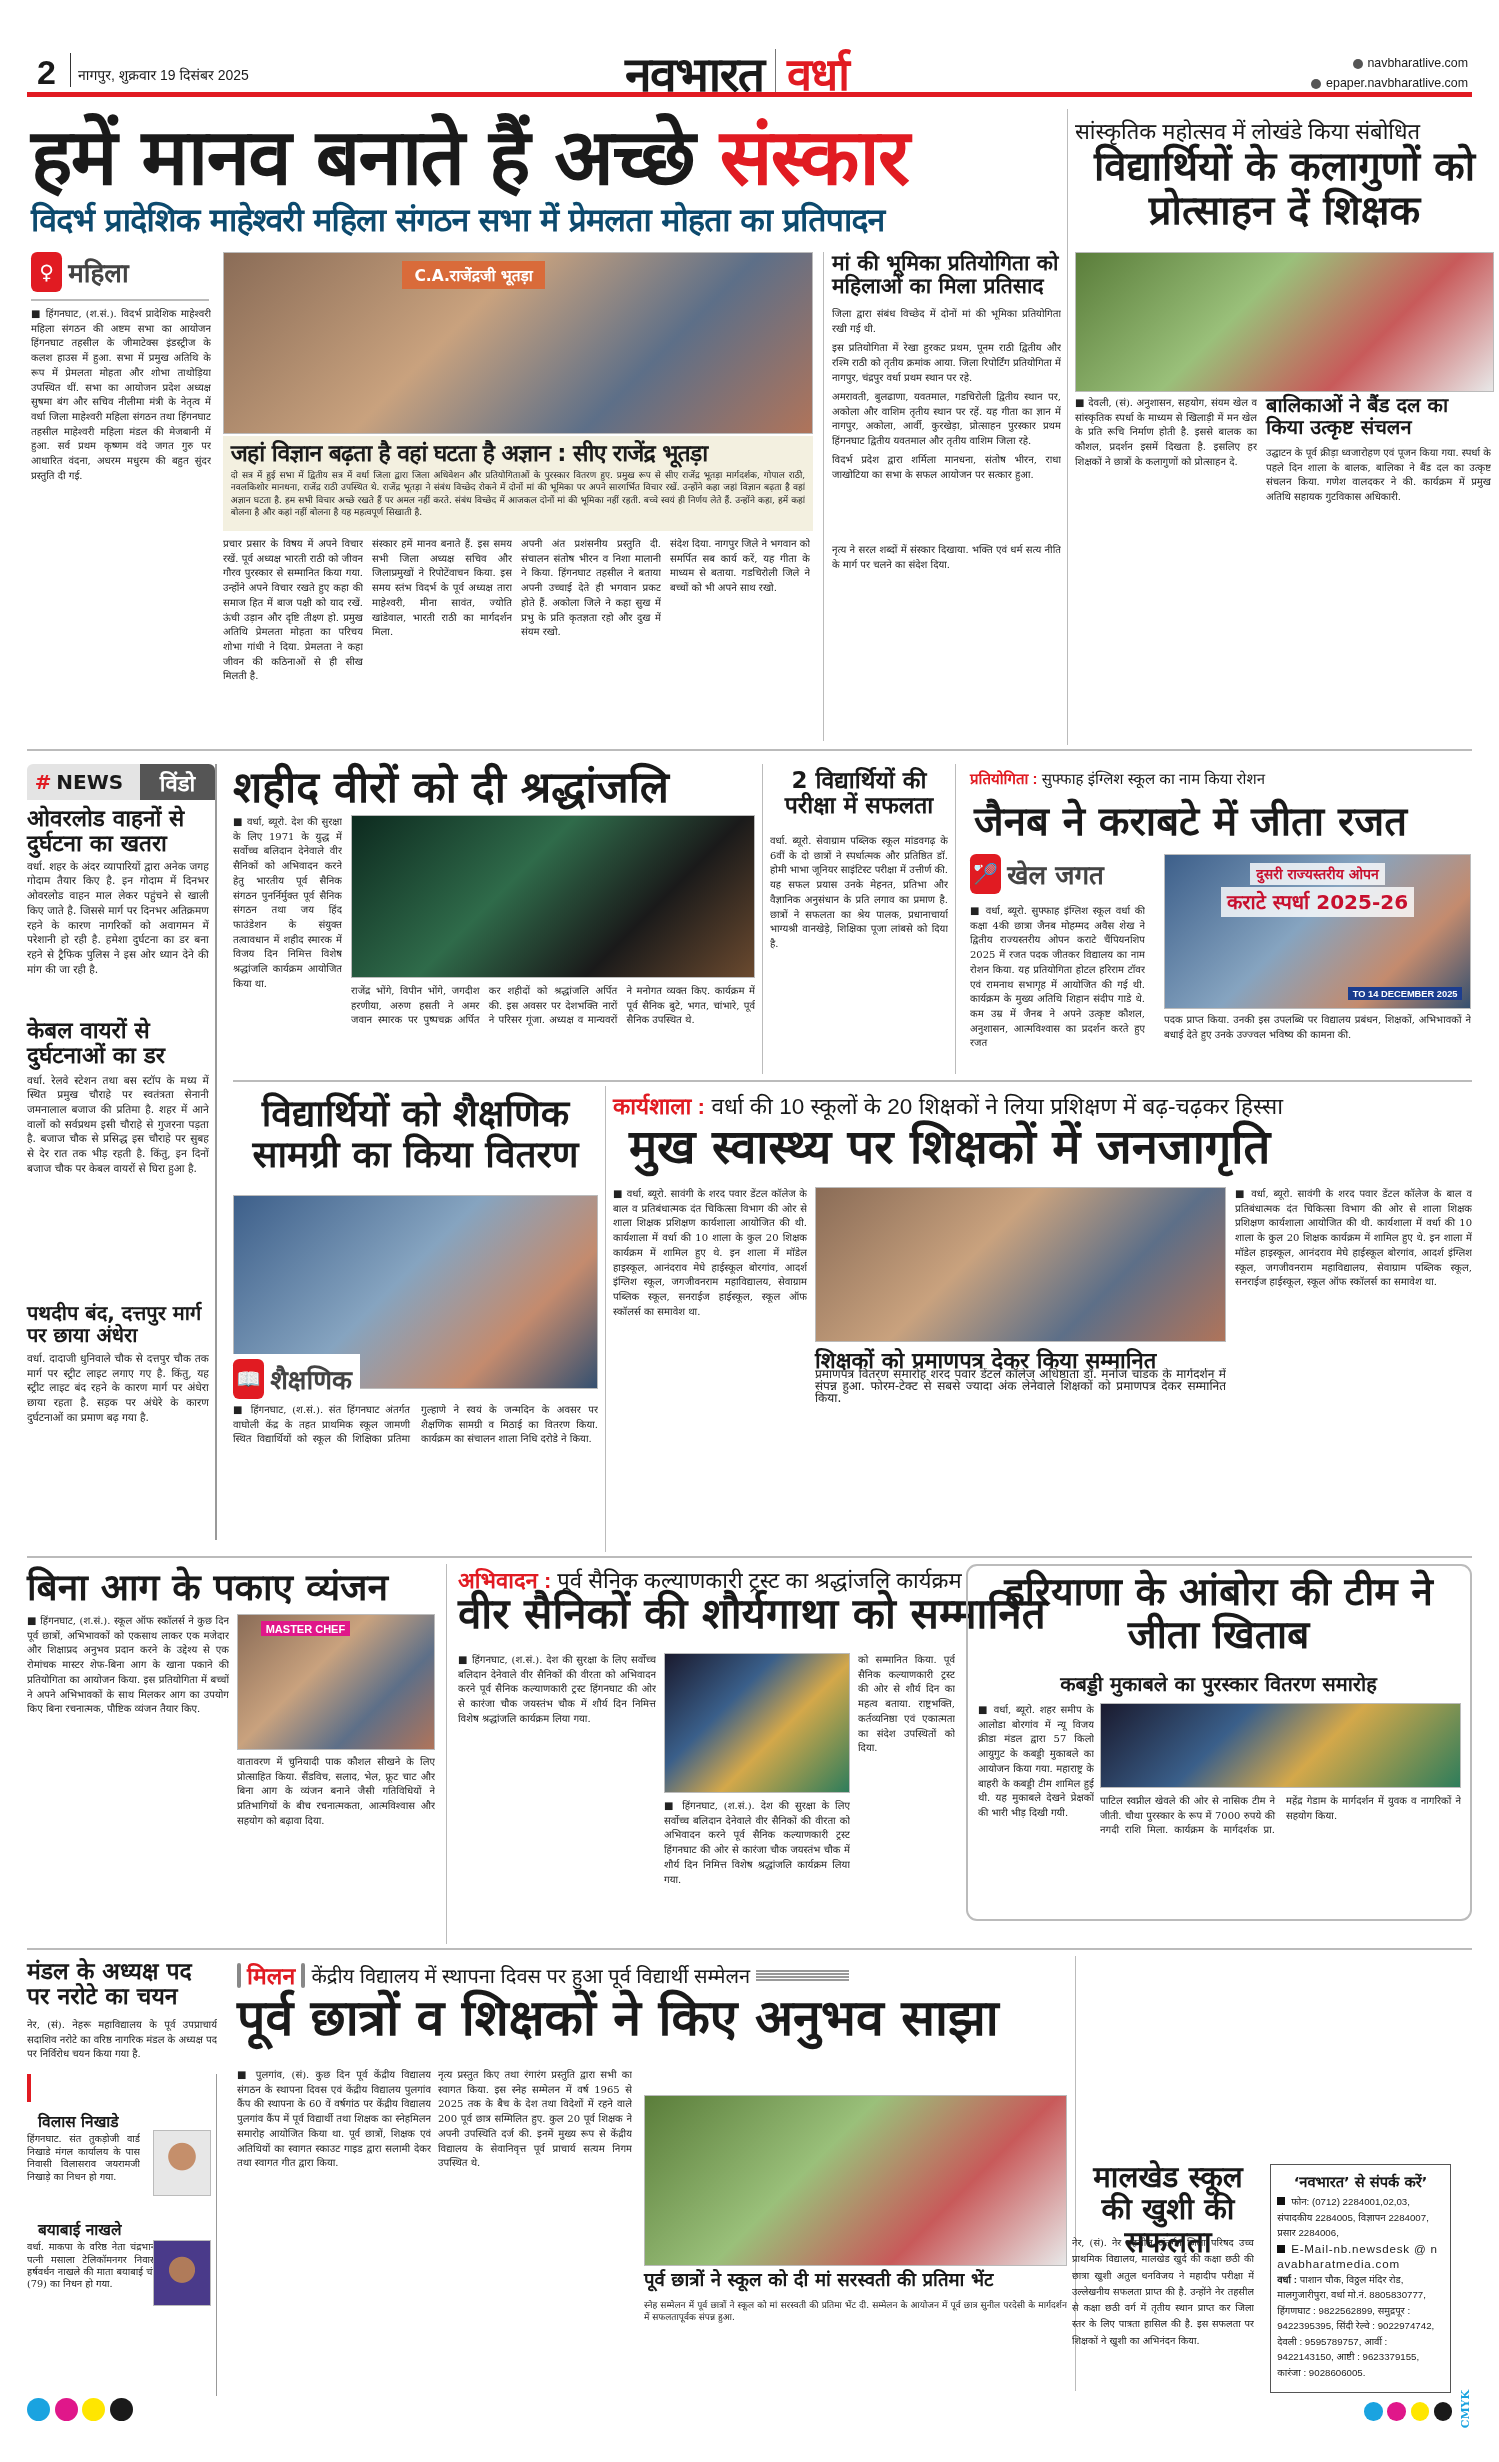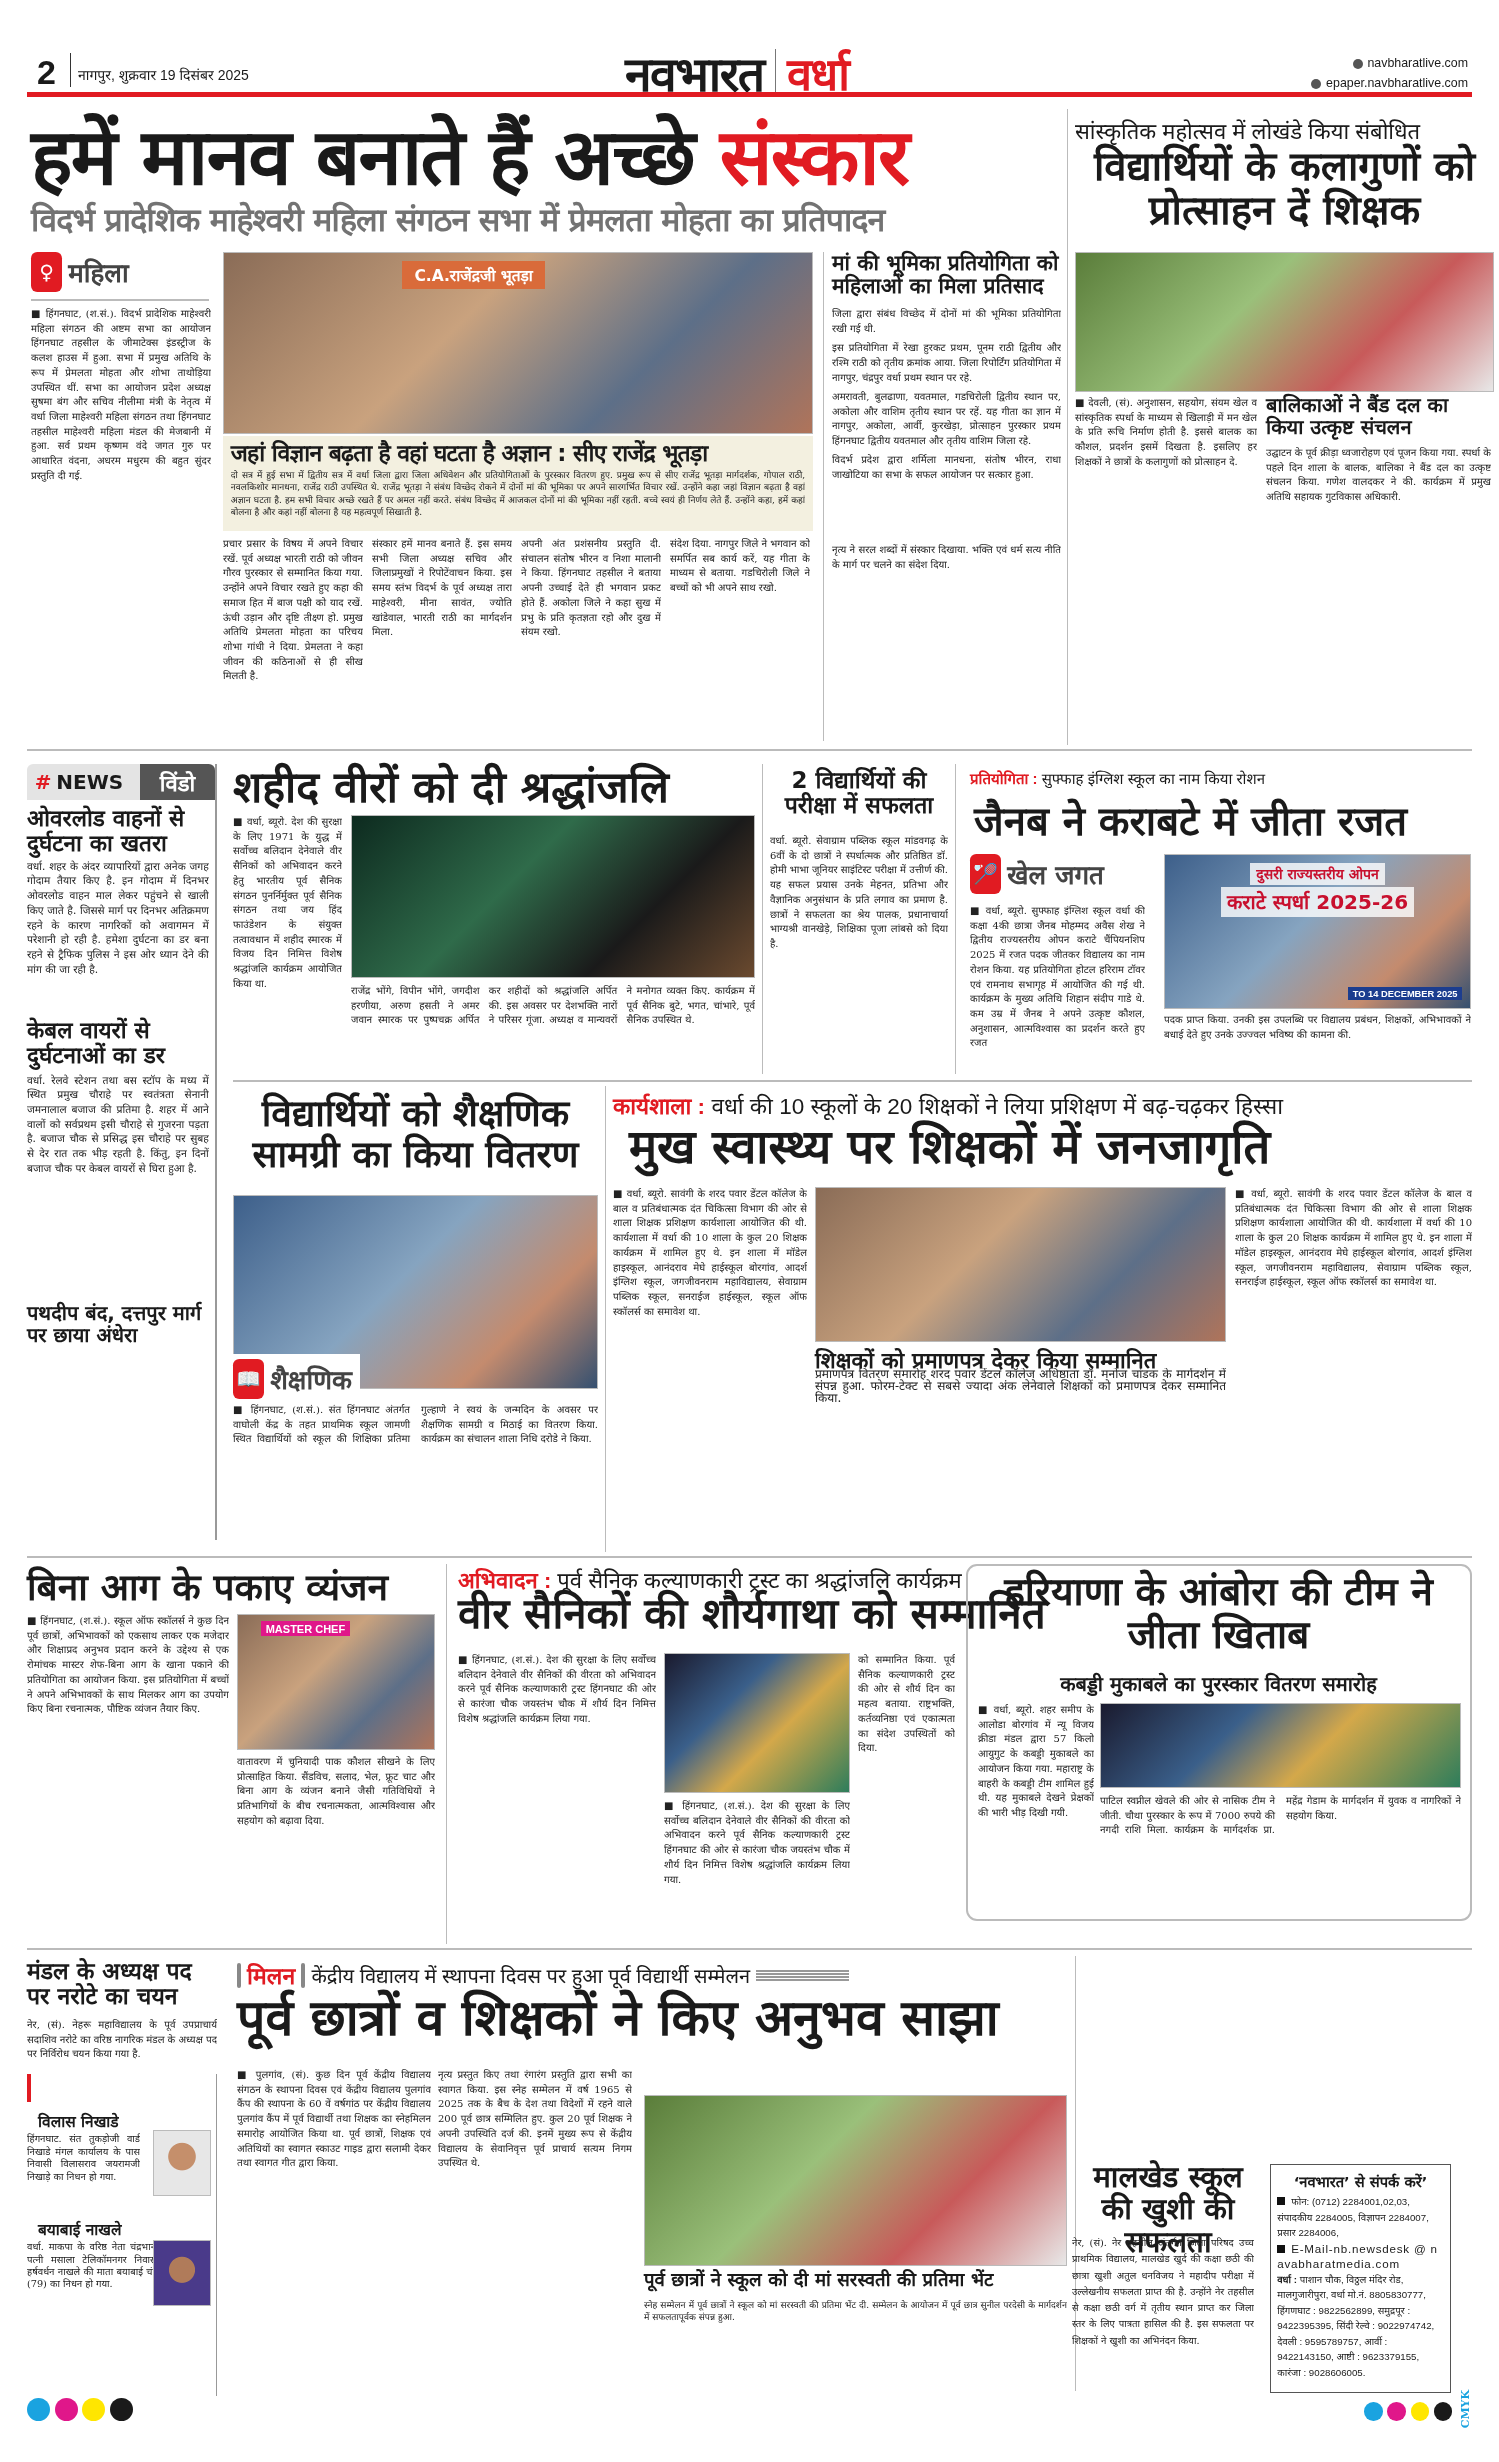--- a/index.html
+++ b/index.html
@@ -47,21 +47,21 @@
 <div class="abs urls">
   <div><span class="ic"></span><span>navbharatlive.com</span></div>
   <div><span class="ic"></span><span>epaper.navbharatlive.com</span></div>
 </div>
 <div class="abs hdr-bar"></div>
 
 <h1 class="abs" style="left:31px;top:115px;font-size:78px;letter-spacing:-1.6px;font-family:'DejaVu Sans',sans-serif">
   <span>हमें मानव बनाते हैं अच्छे</span>
   <span class="red">संस्कार</span>
 </h1>
-<h2 class="abs" style="left:31px;top:203px;font-size:32px;font-weight:700;color:#737373;white-space:nowrap;letter-spacing:-0.8px">विदर्भ प्रादेशिक माहेश्वरी महिला संगठन सभा में प्रेमलता मोहता का प्रतिपादन</h2>
+<h2 class="abs" style="left:31px;top:203px;font-size:32px;font-weight:700;color:#0c4a6e;white-space:nowrap;letter-spacing:-0.8px">विदर्भ प्रादेशिक माहेश्वरी महिला संगठन सभा में प्रेमलता मोहता का प्रतिपादन</h2>
 <div class="abs tag-box" style="left:31px;top:252px">
   <span class="tag-ic">♀</span>
   <span class="tag-lbl">महिला</span>
 </div>
 <div class="abs rule" style="left:31px;top:299px;width:178px;height:1.6px"></div>
 <div class="abs col-text" style="left:31px;top:307px;width:180px;height:435px;overflow:hidden">■ हिंगनघाट, (श.सं.). विदर्भ प्रादेशिक माहेश्वरी महिला संगठन की अष्टम सभा का आयोजन हिंगनघाट तहसील के जीमाटेक्स इंडस्ट्रीज के कलश हाउस में हुआ. सभा में प्रमुख अतिथि के रूप में प्रेमलता मोहता और शोभा ताथोड़िया उपस्थित थीं. सभा का आयोजन प्रदेश अध्यक्ष सुषमा बंग और सचिव नीलीमा मंत्री के नेतृत्व में वर्धा जिला माहेश्वरी महिला संगठन तथा हिंगनघाट तहसील माहेश्वरी महिला मंडल की मेजबानी में हुआ. सर्व प्रथम कृष्णम वंदे जगत गुरु पर आधारित वंदना, अधरम मधुरम की बहुत सुंदर प्रस्तुति दी गई.</div>
 
 <div class="abs photo" style="left:223px;top:252px;width:590px;height:182px">
   <div style="position:absolute;left:178px;top:7.8px;background:#d96b3a;color:#fff;padding:3.1px 12.4px;font:bold 15.5px 'DejaVu Sans',sans-serif">C.A.राजेंद्रजी भूतड़ा</div>
 </div>
@@ -101,20 +101,21 @@
       <span>NEWS</span>
     </div>
     <div style="flex:1;background:#555;color:#fff;display:flex;align-items:center;justify-content:center;font:bold 22px 'DejaVu Sans',sans-serif">विंडो</div>
   </div>
   <div style="padding:3.1px 6.2px 0 0">
     <h3 style="font-size:22.5px;font-weight:700;margin:3.1px 0">ओवरलोड वाहनों से दुर्घटना का खतरा</h3>
     <div class="col-text" style="font-size:10.5px;height:155px;overflow:hidden">वर्धा. शहर के अंदर व्यापारियों द्वारा अनेक जगह गोदाम तैयार किए है. इन गोदाम में दिनभर ओवरलोड वाहन माल लेकर पहुंचने से खाली किए जाते है. जिससे मार्ग पर दिनभर अतिक्रमण रहने के कारण नागरिकों को अवागमन में परेशानी हो रही है. हमेशा दुर्घटना का डर बना रहने से ट्रैफिक पुलिस ने इस ओर ध्यान देने की मांग की जा रही है.</div>
     <h3 style="font-size:22.5px;font-weight:700;margin:4.7px 0">केबल वायरों से दुर्घटनाओं का डर</h3>
     <div class="col-text" style="font-size:10.5px;height:225px;overflow:hidden">वर्धा. रेलवे स्टेशन तथा बस स्टॉप के मध्य में स्थित प्रमुख चौराहे पर स्वतंत्रता सेनानी जमनालाल बजाज की प्रतिमा है. शहर में आने वालों को सर्वप्रथम इसी चौराहे से गुजरना पड़ता है. बजाज चौक से प्रसिद्ध इस चौराहे पर सुबह से देर रात तक भीड़ रहती है. किंतु, इन दिनों बजाज चौक पर केबल वायरों से घिरा हुआ है.</div>
     <h3 style="font-size:20px;font-weight:700;margin:4.7px 0">पथदीप बंद, दत्तपुर मार्ग पर छाया अंधेरा</h3>
+    <div class="col-text" style="font-size:10.5px;height:132px;overflow:hidden">वर्धा. दादाजी धुनिवाले चौक से दत्तपुर चौक तक मार्ग पर स्ट्रीट लाइट लगाए गए है. किंतु, यह स्ट्रीट लाइट बंद रहने के कारण मार्ग पर अंधेरा छाया रहता है. सड़क पर अंधेरे के कारण दुर्घटनाओं का प्रमाण बढ़ गया है.</div>
   </div>
 </div>
 
 <h2 class="abs" style="left:233px;top:764px;font-size:43px;font-weight:800">शहीद वीरों को दी श्रद्धांजलि</h2>
 <div class="abs col-text" style="left:233px;top:815px;width:109px;height:260px;overflow:hidden">■ वर्धा, ब्यूरो. देश की सुरक्षा के लिए 1971 के युद्ध में सर्वोच्च बलिदान देनेवाले वीर सैनिकों को अभिवादन करने हेतु भारतीय पूर्व सैनिक संगठन पुनर्निर्मुक्त पूर्व सैनिक संगठन तथा जय हिंद फाउंडेशन के संयुक्त तत्वावधान में शहीद स्मारक में विजय दिन निमित्त विशेष श्रद्धांजलि कार्यक्रम आयोजित किया था.</div>
 <div class="abs photo dark" style="left:351px;top:815px;width:404px;height:163px"></div>
 <div class="abs col-text" style="left:351px;top:984px;width:404px;height:89px;overflow:hidden;column-count:3;column-gap:9.3px">राजेंद्र भोंगे, विपीन भोंगे, जगदीश हरणीया, अरुण हसती ने अमर जवान स्मारक पर पुष्पचक्र अर्पित कर शहीदों को श्रद्धांजलि अर्पित की. इस अवसर पर देशभक्ति नारों ने परिसर गूंजा. अध्यक्ष व मान्यवरों ने मनोगत व्यक्त किए. कार्यक्रम में पूर्व सैनिक बुटे, भगत, चांभारे, पूर्व सैनिक उपस्थित थे.</div>
 
 <div class="abs vrule" style="left:762px;top:764px;height:310px"></div>
 <h3 class="abs" style="left:770px;top:768px;width:178px;text-align:center;font-size:23px;font-weight:700">2 विद्यार्थियों की परीक्षा में सफलता</h3>

